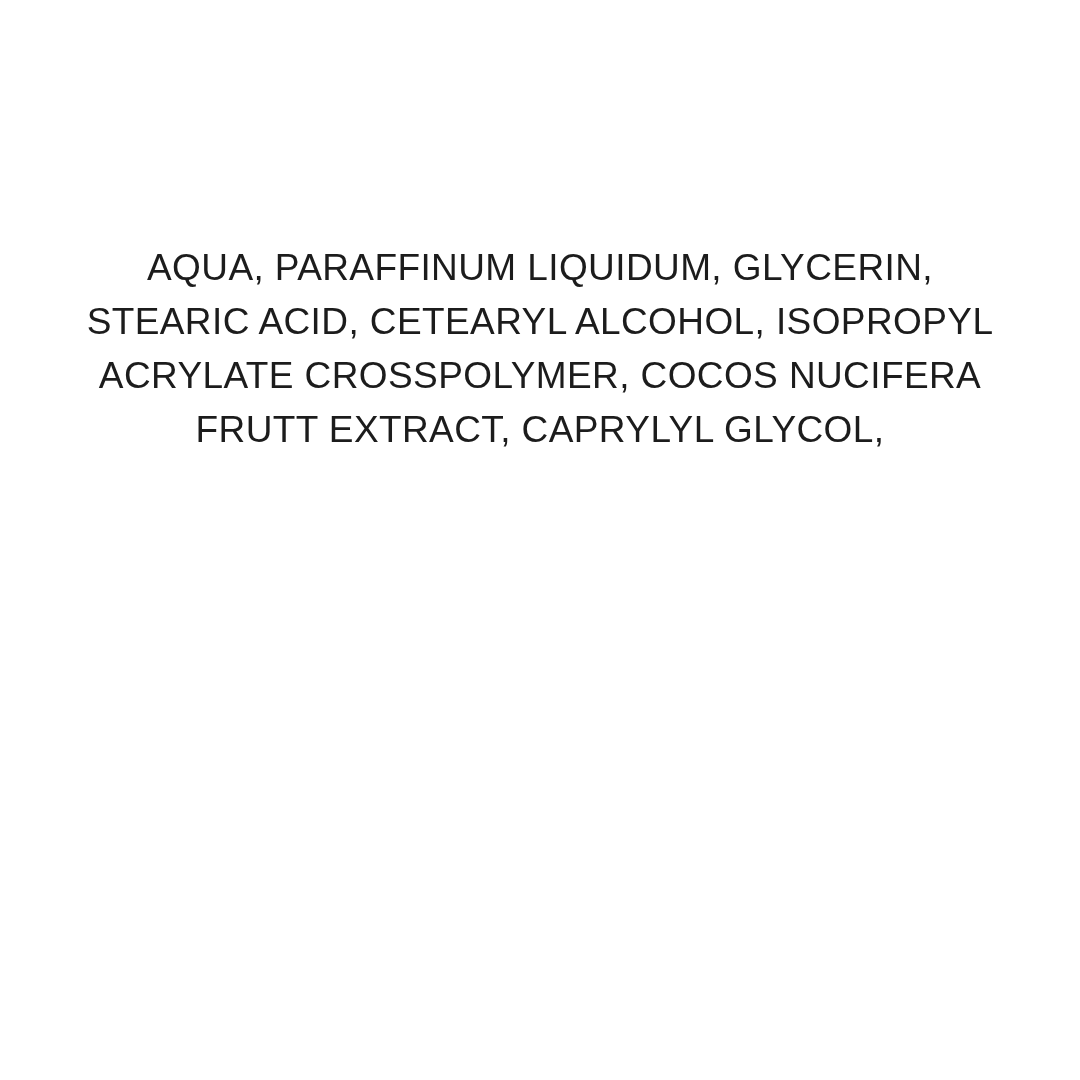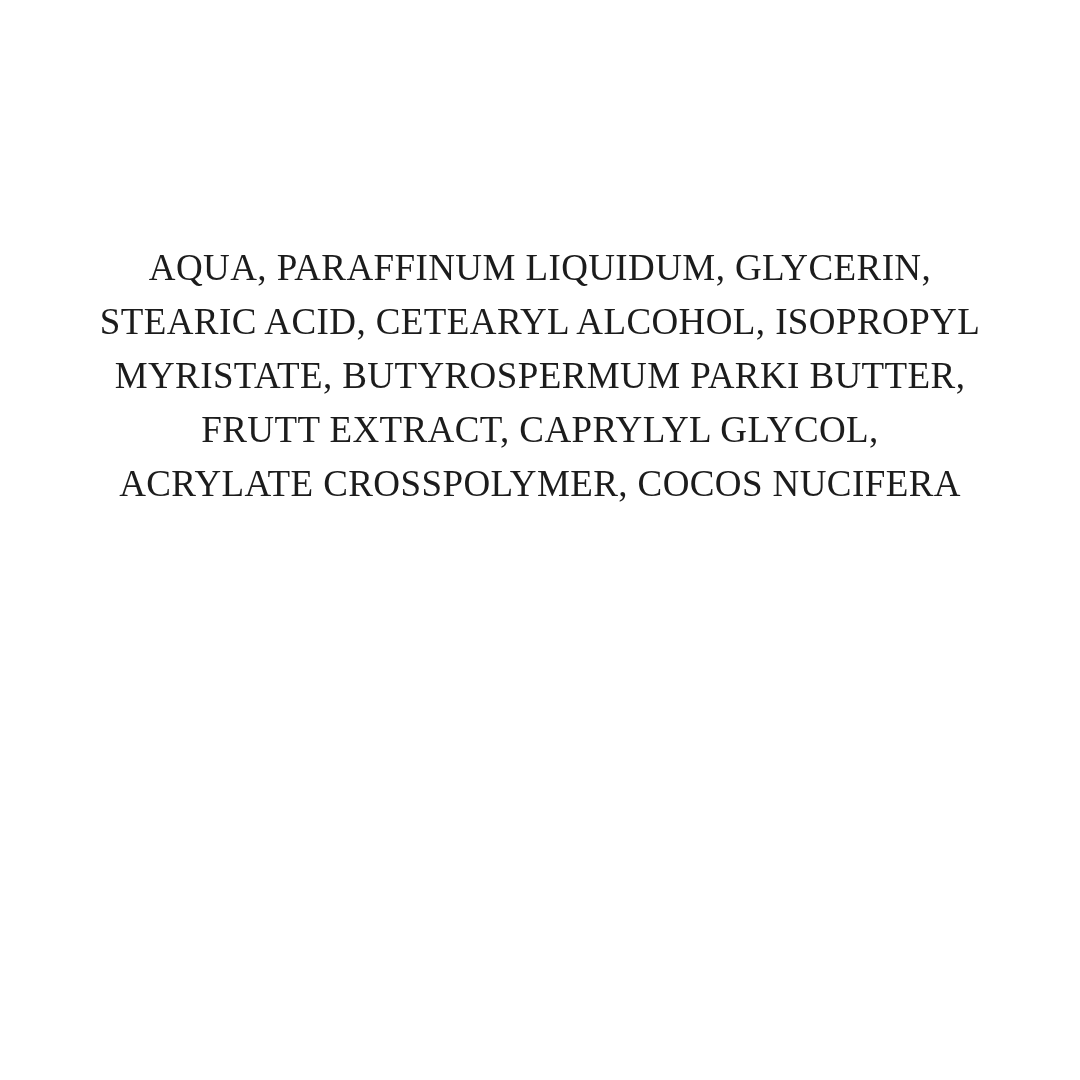--- a/index.html
+++ b/index.html
@@ -9,21 +9,20 @@
   body {
     width: 1080px;
     height: 1080px;
     overflow: hidden;
     font-family: "Liberation Sans", "DejaVu Sans", sans-serif;
   }
   .canvas {
     position: relative;
     width: 956px;
     height: 1080px;
-    font-family: Liberation Serif, serif;
   }
   .ingredients-block {
     position: absolute;
     left: 0;
     top: 241px;
     width: 1080px;
     text-align: center;
   }
   .ingredient-line {
     font-size: 37px;
@@ -34,17 +33,16 @@
     white-space: nowrap;
   }
 </style>
 </head>
 <body style="background: rgb(255, 255, 255); color: rgb(28, 28, 28);">
 
 <div class="canvas">
   <div class="ingredients-block">
     <div class="ingredient-line">AQUA, PARAFFINUM LIQUIDUM, GLYCERIN,</div>
     <div class="ingredient-line">STEARIC ACID, CETEARYL ALCOHOL, ISOPROPYL</div>
-    <div class="ingredient-line">MYRISTATE, BUTYROSPERMUM PARKI BUTTER,</div>
+    <div class="ingredient-line">ACRYLATE CROSSPOLYMER, COCOS NUCIFERA</div>
     <div class="ingredient-line">FRUTT EXTRACT, CAPRYLYL GLYCOL,</div>
-    <div class="ingredient-line">ACRYLATE CROSSPOLYMER, COCOS NUCIFERA</div>
   </div>
 </div>
 
 </body></html>

